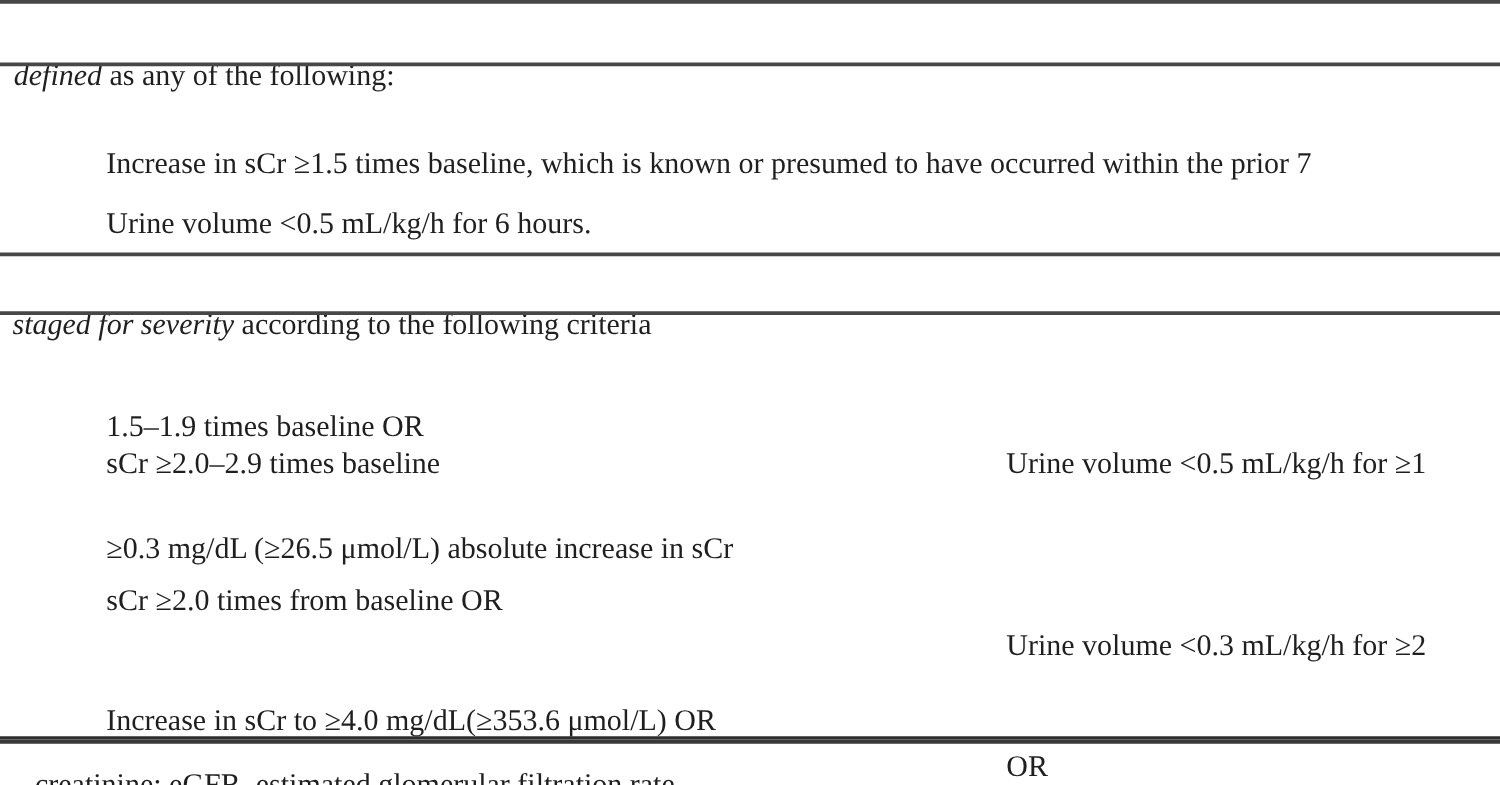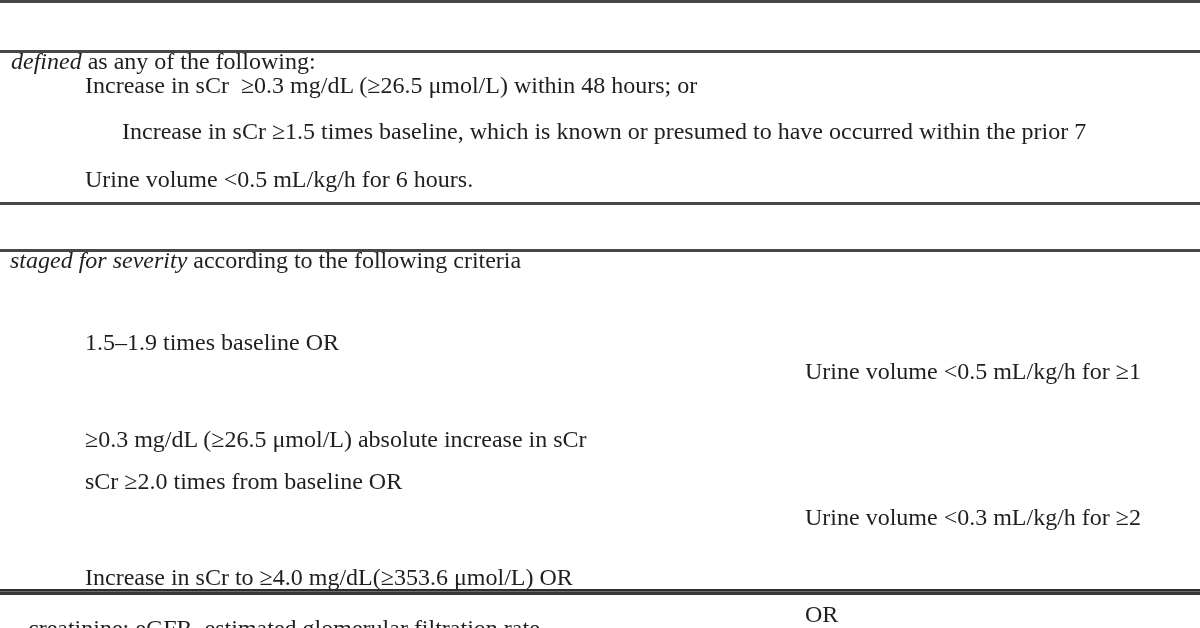--- a/index.html
+++ b/index.html
@@ -44,37 +44,37 @@
 <div id="page">
 
   <div class="rule thin" style="top: 0px;"></div>
 
   <div class="line" style="top: 16px; left: -13px;">
     <span class="it">defined</span><span> as any of the following:</span>
   </div>
 
   <div class="rule thin" style="top: 50px;"></div>
 
-  <div class="line" style="top: 70px; left: 85px;">Increase in sCr  ≥0.3 mg/dL (≥26.5 μmol/L) within 48 hours; or</div>
-  <div class="line" style="top: 116px; left: 85px; margin-left: 37px;">Increase in sCr ≥1.5 times baseline, which is known or presumed to have occurred within the prior 7</div>
+  <div class="line" style="top: 116px; left: 85px;">Increase in sCr ≥1.5 times baseline, which is known or presumed to have occurred within the prior 7</div>
   <div class="line" style="top: 164px; left: 85px; text-align: right;">Urine volume &lt;0.5 mL/kg/h for 6 hours.</div>
 
   <div class="rule thin" style="top: 202px;"></div>
 
   <div class="line" style="top: 215px; left: -14px;">
     <span class="it">staged for severity</span><span> according to the following criteria</span>
   </div>
 
   <div class="rule thin" style="top: 249px;"></div>
 
   <div class="line ml37 multiline" style="top: 267px; left: 85px;">
     <div>1.5–1.9 times baseline OR</div>
     <div>≥0.3 mg/dL (≥26.5 μmol/L) absolute increase in sCr</div>
   </div>
 
+  <div class="line" style="top: 356px; left: 85px;">sCr ≥2.0–2.9 times baseline</div>
   <div class="line" style="top: 356px; left: 805px;">Urine volume &lt;0.5 mL/kg/h for ≥1</div>
 
   <div class="line multiline" style="top: 406px; left: 85px;">
     <div>sCr ≥2.0 times from baseline OR</div>
     <div>Increase in sCr to ≥4.0 mg/dL(≥353.6 μmol/L) OR</div>
     
     
     
   </div>
   <div class="line ml37 multiline" style="top: 442px; left: 805px;">

